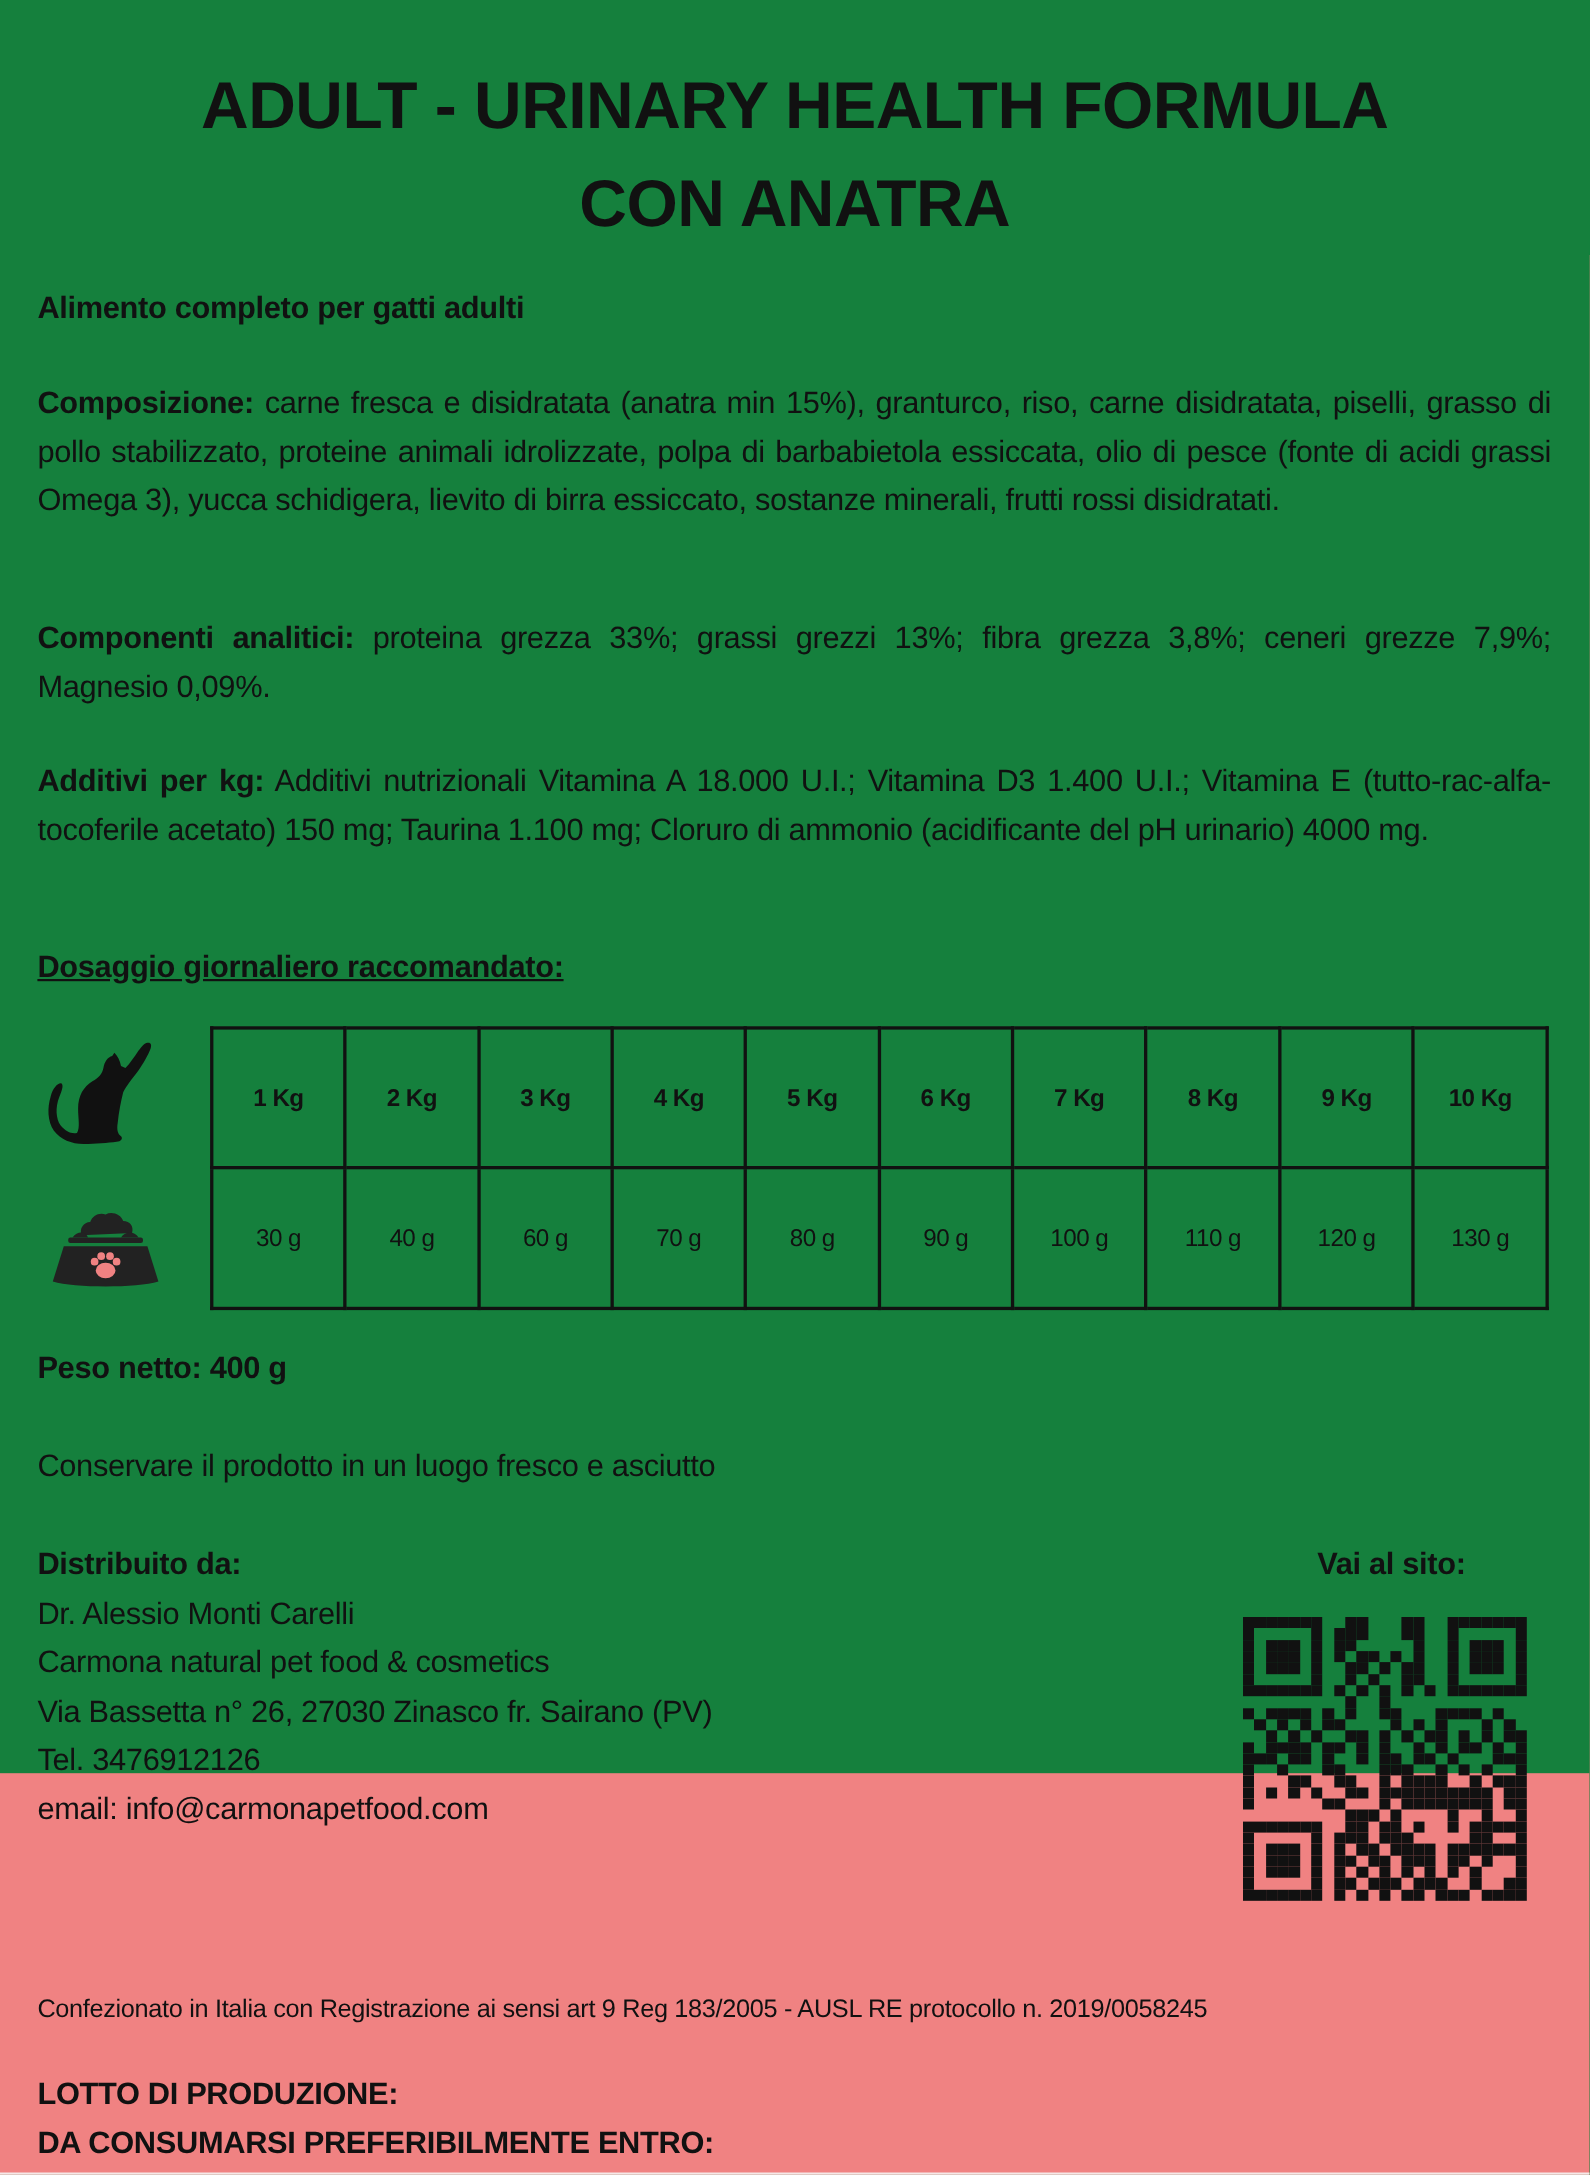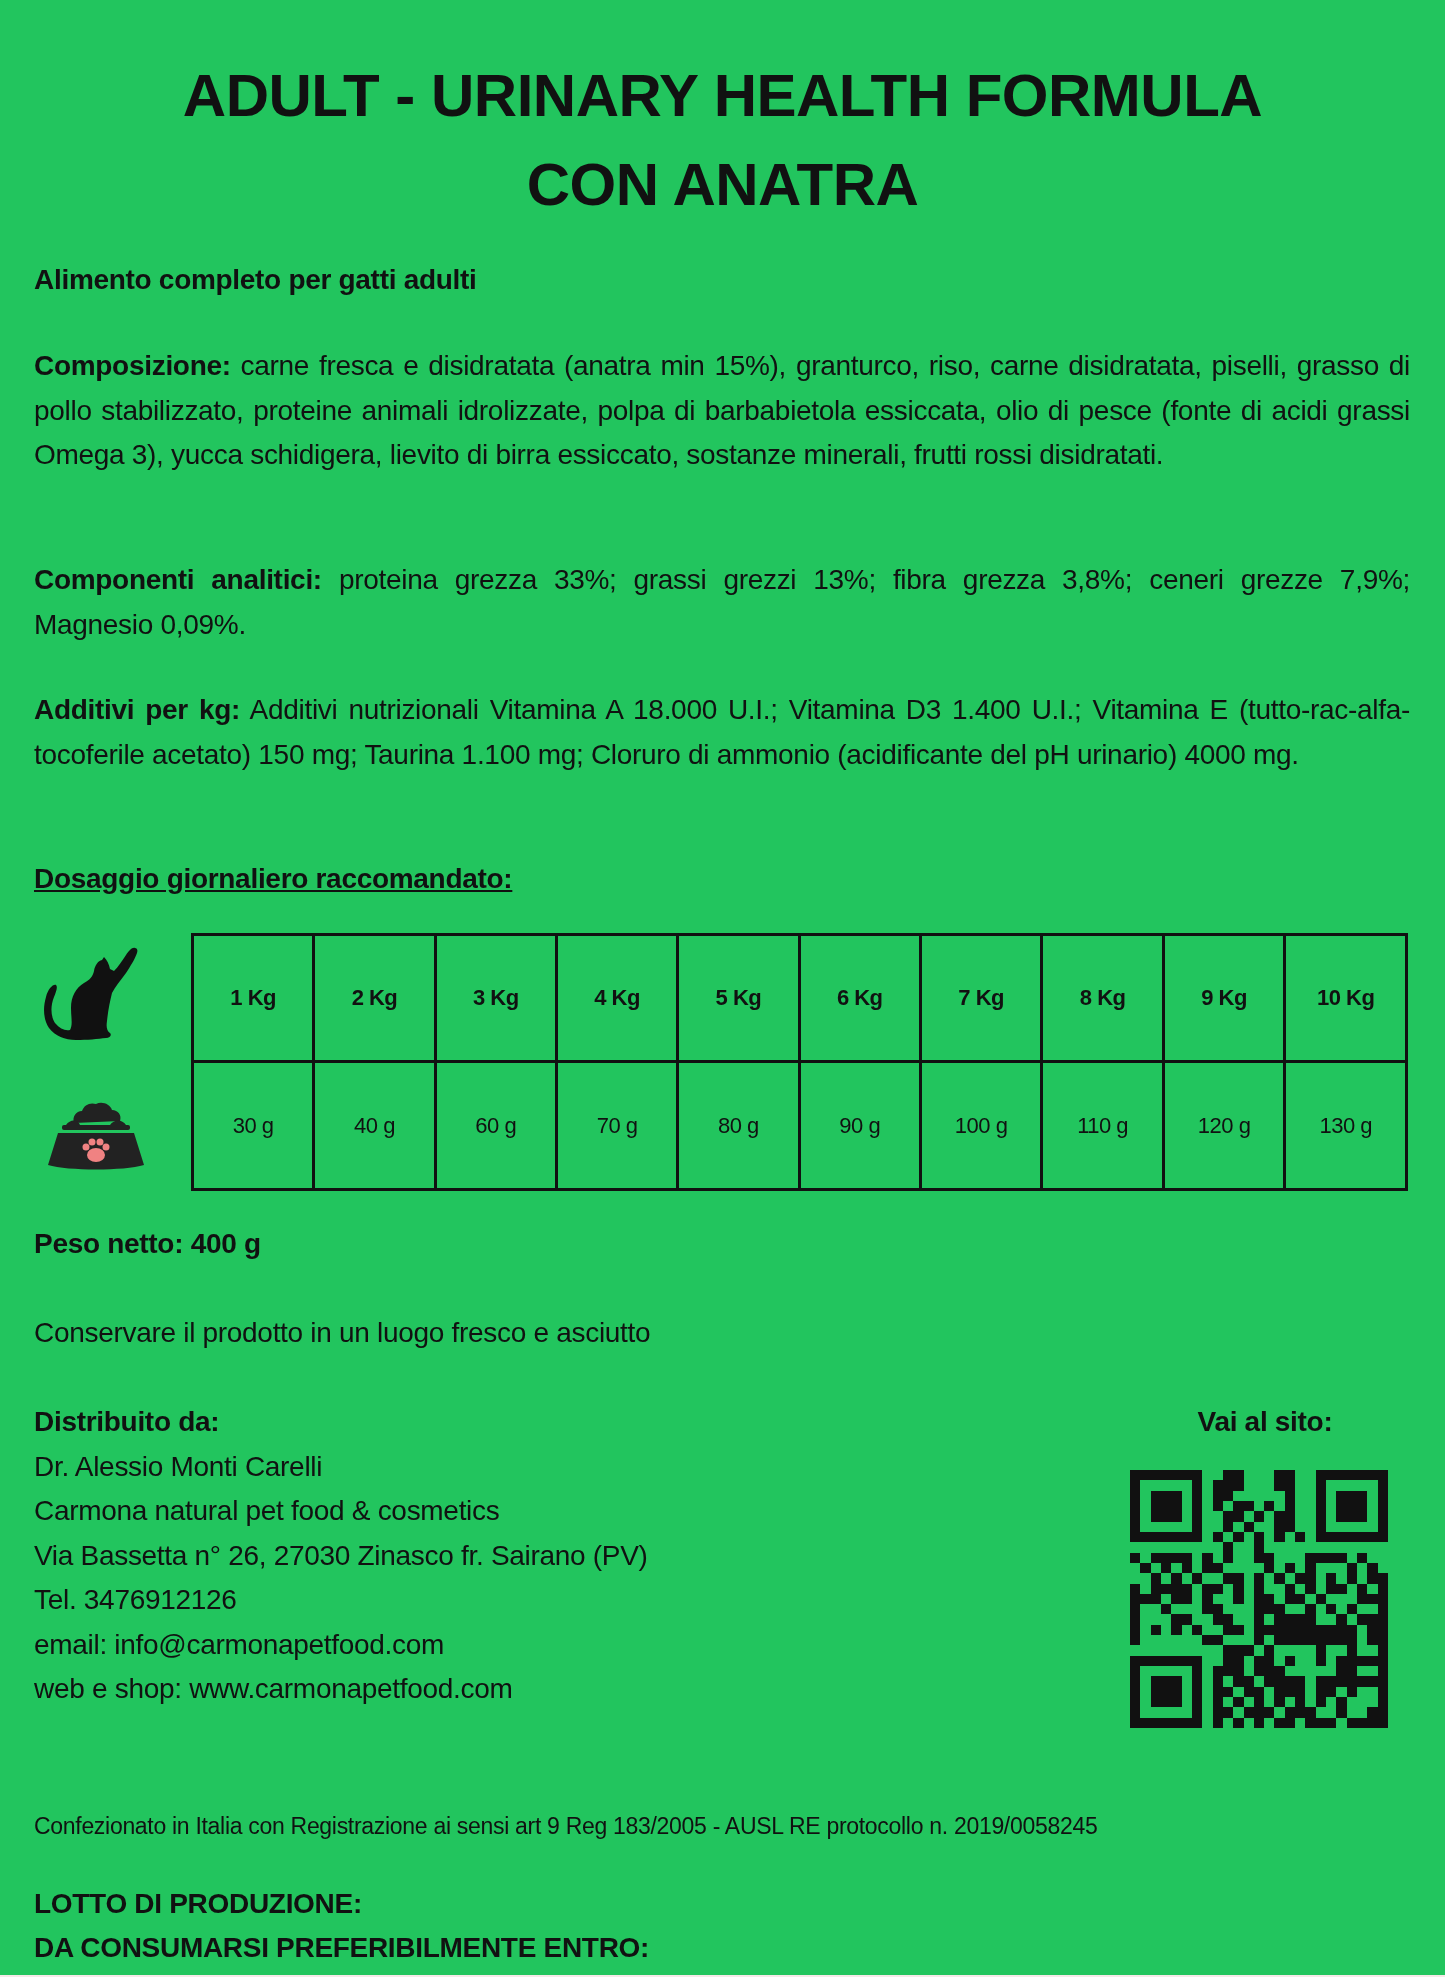--- a/index.html
+++ b/index.html
@@ -3,21 +3,21 @@
 <meta charset="utf-8">
 <style>
   html, body { margin: 0; padding: 0; }
   body {
     width: 1445px; height: 1977px; overflow: hidden;
     background: #F08282;
     font-family: "Liberation Sans", "DejaVu Sans", sans-serif;
     color: #111;
     position: relative;
   }
-  .page { position: absolute; left: 0; top: 0; width: 1445px; height: 1975px; background: #22c55e; }
+  .page { position: absolute; left: 0; top: 0; width: 1445px; height: 1612px; background: #15803d; }
   .bottom-strip { position: absolute; left: 0; top: 1975px; width: 1445px; height: 2px; background: #F5E9E9; }
   .title {
     position: absolute; left: 0; width: 1445px; text-align: center;
     font-weight: bold; font-size: 60px; letter-spacing: -0.5px; line-height: 1;
   }
   .t1 { top: 66px; }
   .t2 { top: 155px; }
   .para {
     position: absolute; left: 34px; width: 1376px;
     font-size: 28px; line-height: 44.5px; text-align: justify;
@@ -133,21 +133,20 @@
   <div class="para p-peso bold">Peso netto: 400 g</div>
   <div class="para p-cons">Conservare il prodotto in un luogo fresco e asciutto</div>
 
   <div class="para p-dist">
     <div class="bold">Distribuito da:</div>
     <div>Dr. Alessio Monti Carelli</div>
     <div>Carmona natural pet food &amp; cosmetics</div>
     <div>Via Bassetta n° 26, 27030 Zinasco fr. Sairano (PV)</div>
     <div>Tel. 3476912126</div>
     <div>email: info@carmonapetfood.com</div>
-    <div>web e shop: www.carmonapetfood.com</div>
   </div>
 
   <div class="p-vai">Vai al sito:</div>
   <div class="qr" id="qr">
       <span class="on"></span>
       <span class="on"></span>
       <span class="on"></span>
       <span class="on"></span>
       <span class="on"></span>
       <span class="on"></span>

